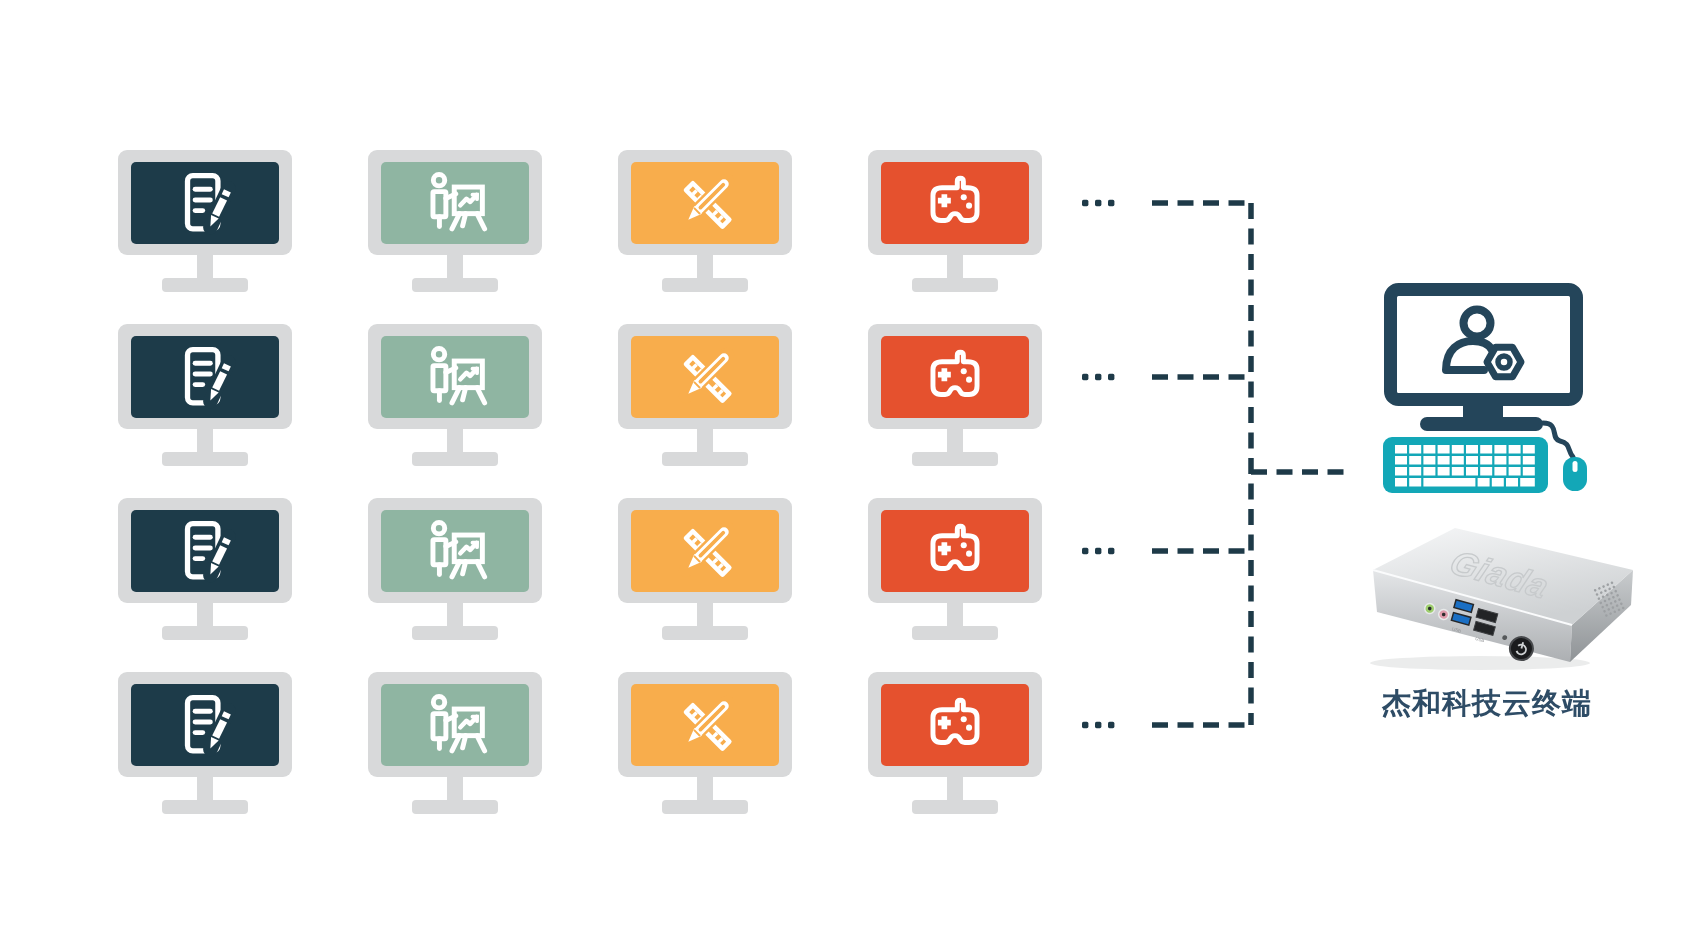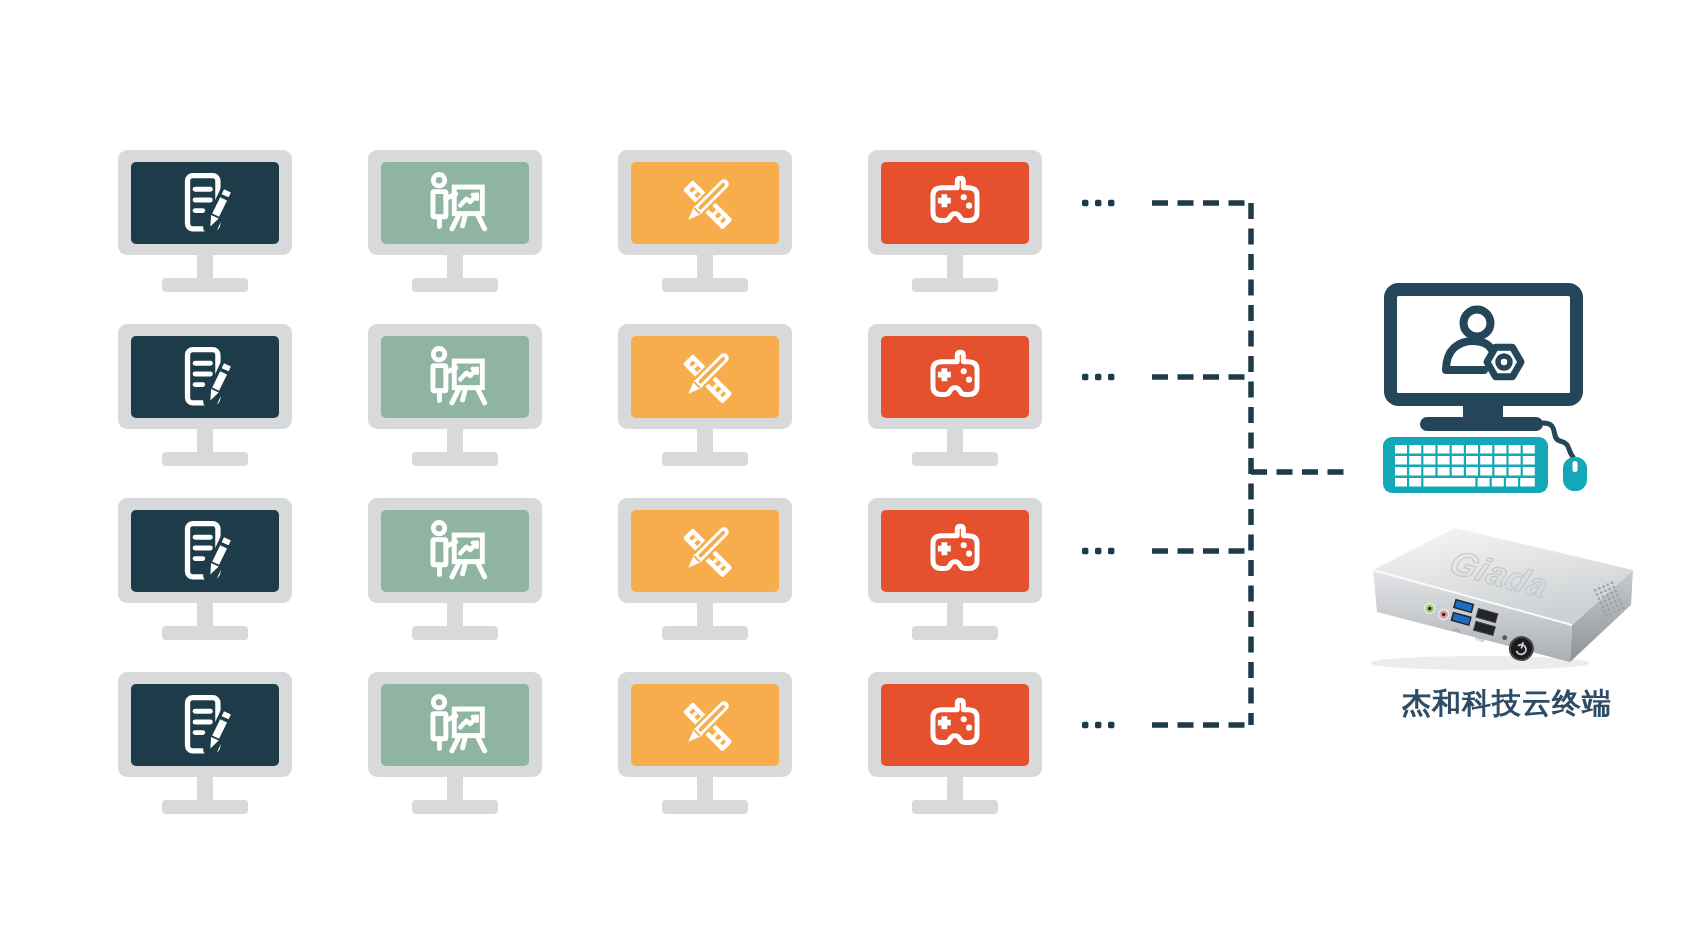--- a/index.html
+++ b/index.html
@@ -19,21 +19,21 @@
   .base{position:absolute;left:44px;top:128px;width:86px;height:14px;background:#d8d9da;border-radius:4px;}
   
   #connectors{position:absolute;left:1040px;top:180px;}
   
   #admin{position:absolute;left:1370px;top:270px;}
   
   #minipc{position:absolute;left:1280px;top:495px;}
   
   #terminal-label{
     position:absolute;left:1382px;top:684px;width:250px;
-    text-align:center;font-size:29px;font-weight:700;color:#2e4c66;letter-spacing:1px;
+    font-size:29px;font-weight:700;color:#2e4c66;letter-spacing:1px;
   }
 </style>
 </head>
 <body>
 
 <svg width="0" height="0" style="position:absolute" aria-hidden="true">
   <defs>
     <symbol id="sym-doc" viewBox="0 0 100 100">
       <rect x="27" y="14" width="40" height="70" rx="7" fill="none" stroke="#fff" stroke-width="7"></rect>
       <line x1="37" y1="32" x2="57" y2="32" stroke="#fff" stroke-width="6.5" stroke-linecap="round"></line>

